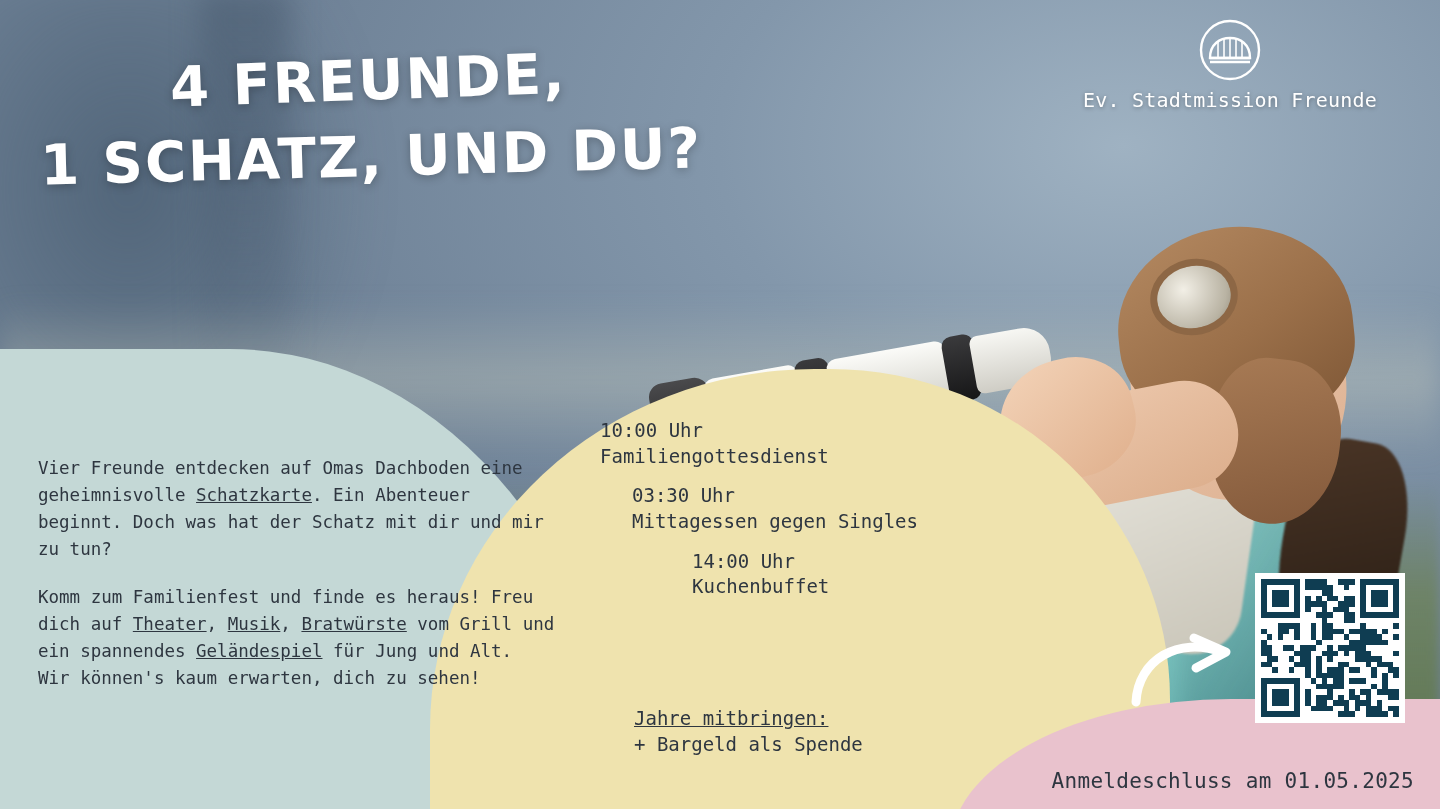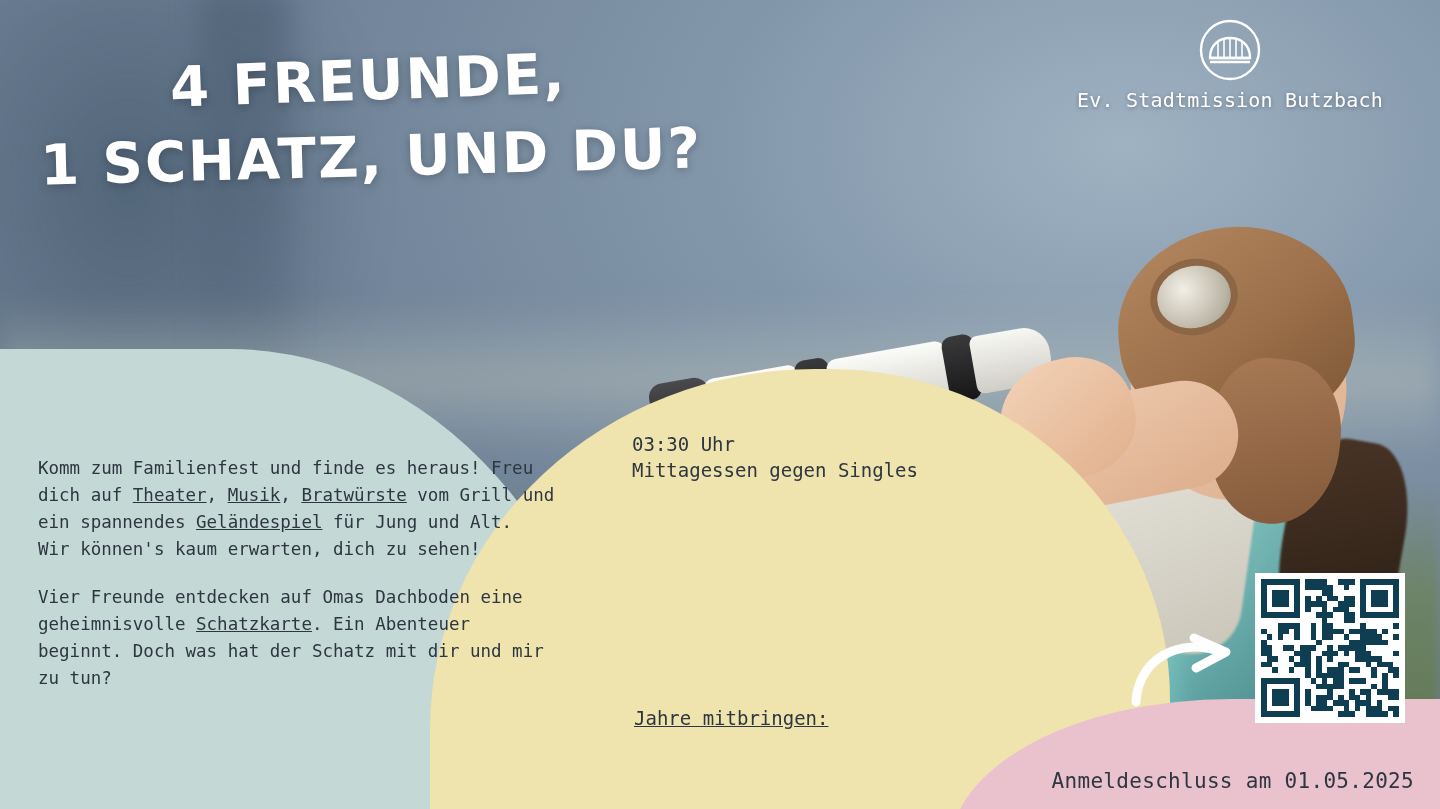--- a/index.html
+++ b/index.html
@@ -363,45 +363,52 @@
         <path d="M12 40 C12 26, 22 20, 32 20 C42 20, 52 26, 52 40 Z" fill="none" stroke="#ffffff" stroke-width="2.4"></path>
         <line x1="12" y1="40" x2="52" y2="40" stroke="#ffffff" stroke-width="2.4"></line>
         <line x1="20" y1="23.5" x2="20" y2="40" stroke="#ffffff" stroke-width="1.6"></line>
         <line x1="26" y1="21" x2="26" y2="40" stroke="#ffffff" stroke-width="1.6"></line>
         <line x1="32" y1="20" x2="32" y2="40" stroke="#ffffff" stroke-width="1.6"></line>
         <line x1="38" y1="21" x2="38" y2="40" stroke="#ffffff" stroke-width="1.6"></line>
         <line x1="44" y1="23.5" x2="44" y2="40" stroke="#ffffff" stroke-width="1.6"></line>
         <line x1="12" y1="44" x2="52" y2="44" stroke="#ffffff" stroke-width="2.4"></line>
       </svg>
     </div>
-    <div class="org">Ev. Stadtmission Butzbach</div>
+    <div class="org">Ev. Stadtmission Freunde</div>
   </div>
 
   <div class="headline">
     <div class="l1">4 FREUNDE,</div>
     <div class="l2">1 SCHATZ, UND DU?</div>
   </div>
 
 
   <div class="story">
+    <p><span>Vier Freunde entdecken auf Omas Dachboden eine geheimnisvolle </span><span class="u">Schatzkarte</span><span>. Ein Abenteuer beginnt. Doch was hat der Schatz mit dir und mir zu tun?</span></p>
     <p><span>Komm zum Familienfest und finde es heraus! Freu dich auf </span><span class="u">Theater</span><span>, </span><span class="u">Musik</span><span>, </span><span class="u">Bratwürste</span><span> vom Grill und ein spannendes </span><span class="u">Geländespiel</span><span> für Jung und Alt.</span><br><span>Wir können's kaum erwarten, dich zu sehen!</span></p>
-    <p><span>Vier Freunde entdecken auf Omas Dachboden eine geheimnisvolle </span><span class="u">Schatzkarte</span><span>. Ein Abenteuer beginnt. Doch was hat der Schatz mit dir und mir zu tun?</span></p>
   </div>
 
   <div class="schedule">
     <div class="item i0">
+      <span class="t">10:00 Uhr</span>
+      <span class="t">Familiengottesdienst</span>
     </div>
     <div class="item i1">
       <span class="t">03:30 Uhr</span>
       <span class="t">Mittagessen gegen Singles</span>
     </div>
+    <div class="item i3">
+      <span class="t">14:00 Uhr</span>
+      <span class="t">Kuchenbuffet</span>
+    </div>
   </div>
 
   <div class="bring">
     <div class="title">Jahre mitbringen:</div>
+    <div>+ Bargeld als Spende</div>
   </div>
 
   <div class="arrow">
     <svg viewBox="0 0 110 80" width="110" height="80" aria-hidden="true">
       <path d="M6 72 C8 30, 48 6, 92 22" fill="none" stroke="#ffffff" stroke-width="9" stroke-linecap="round"></path>
       <path d="M64 8 L96 22 L66 38" fill="none" stroke="#ffffff" stroke-width="9" stroke-linecap="round" stroke-linejoin="round"></path>
     </svg>
   </div>
 
   <div class="qr">

